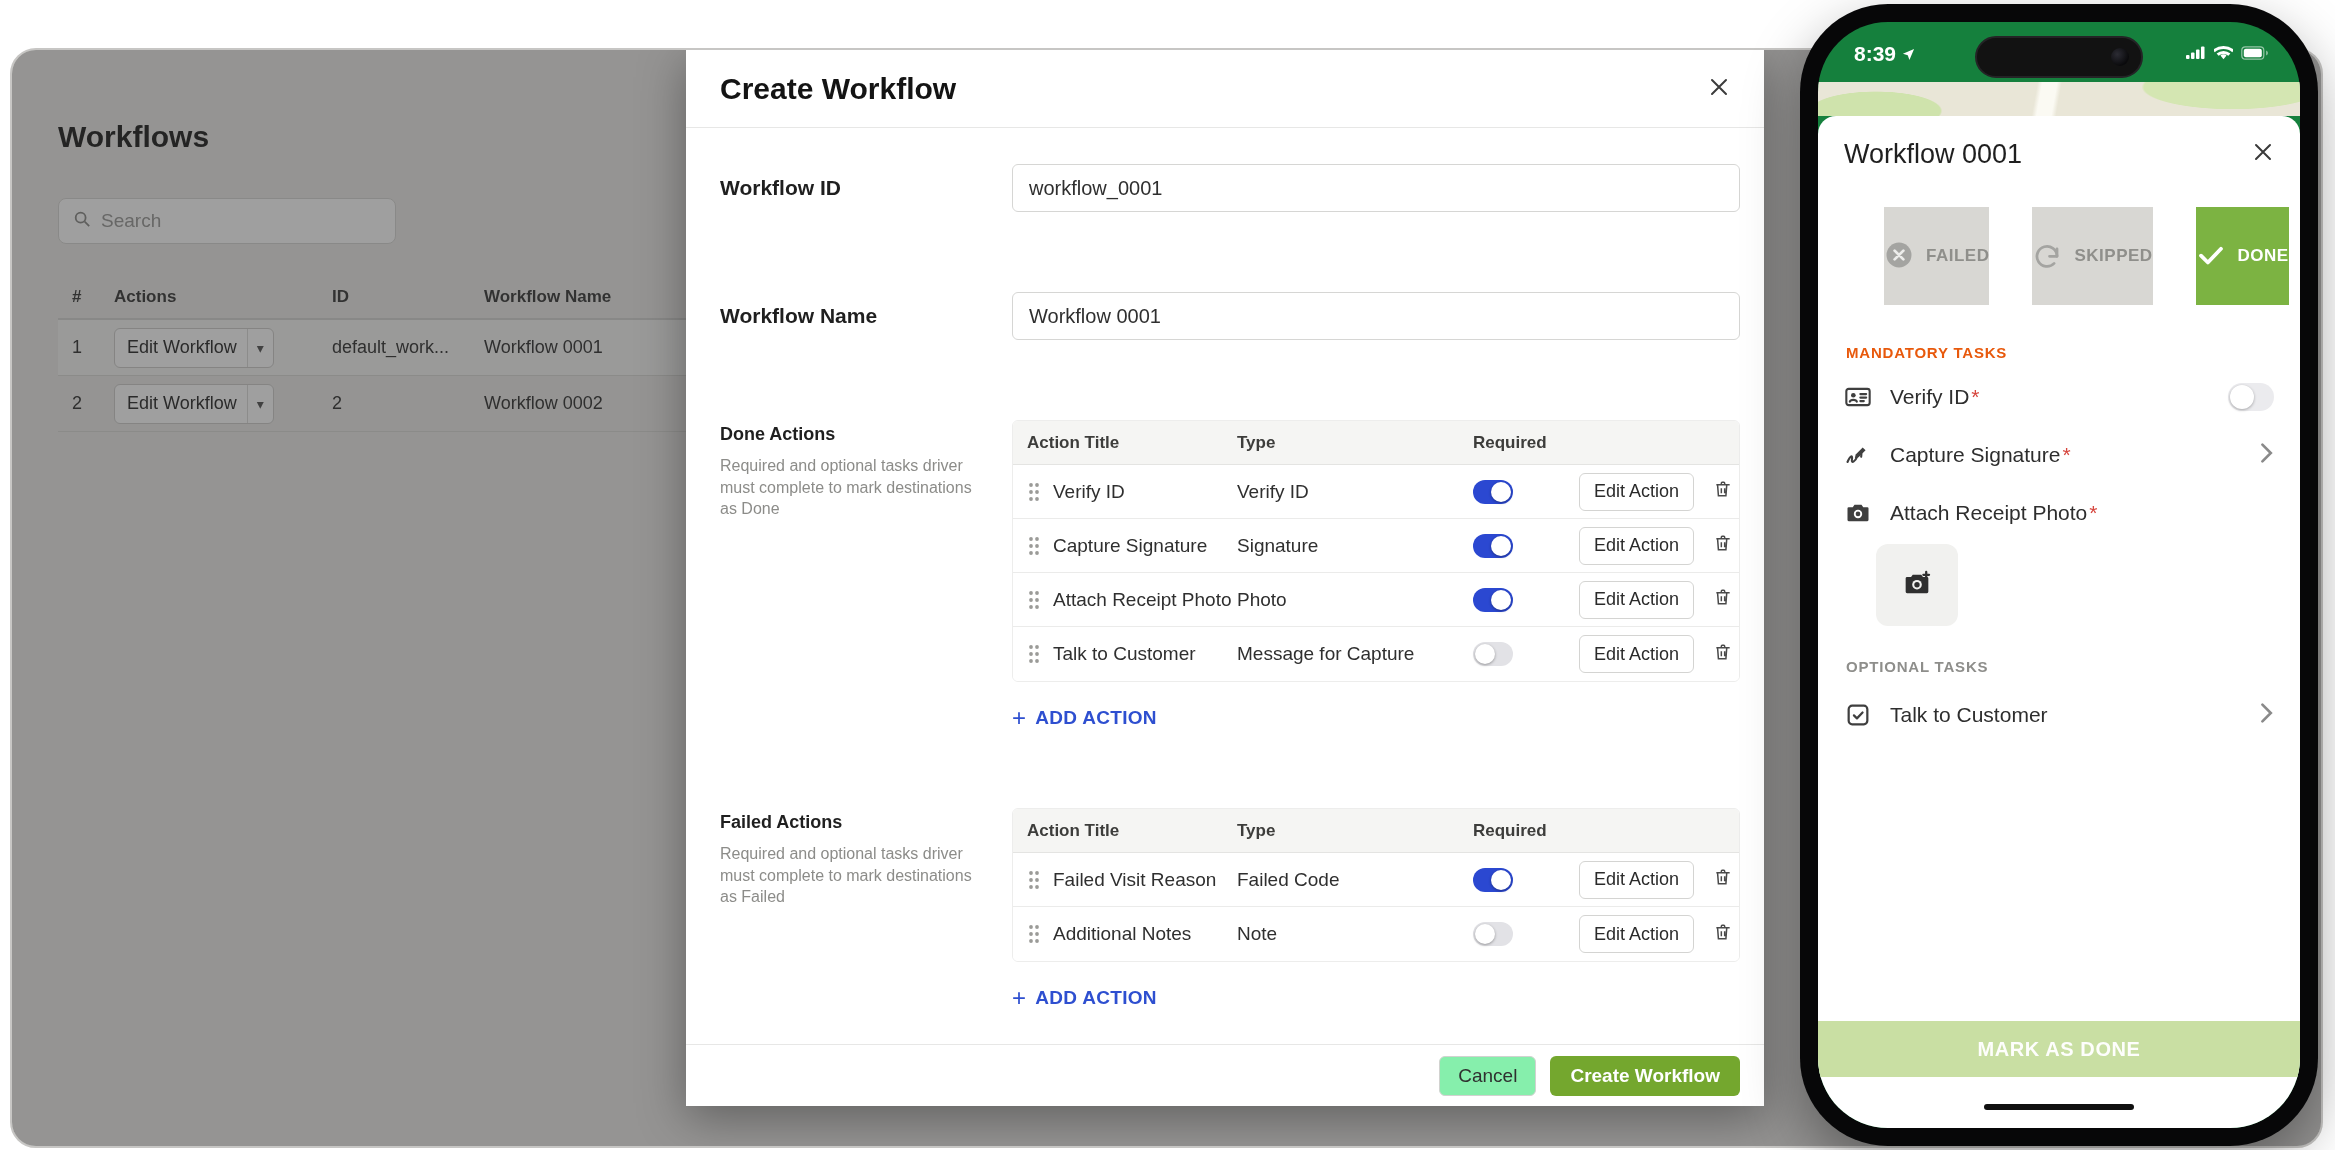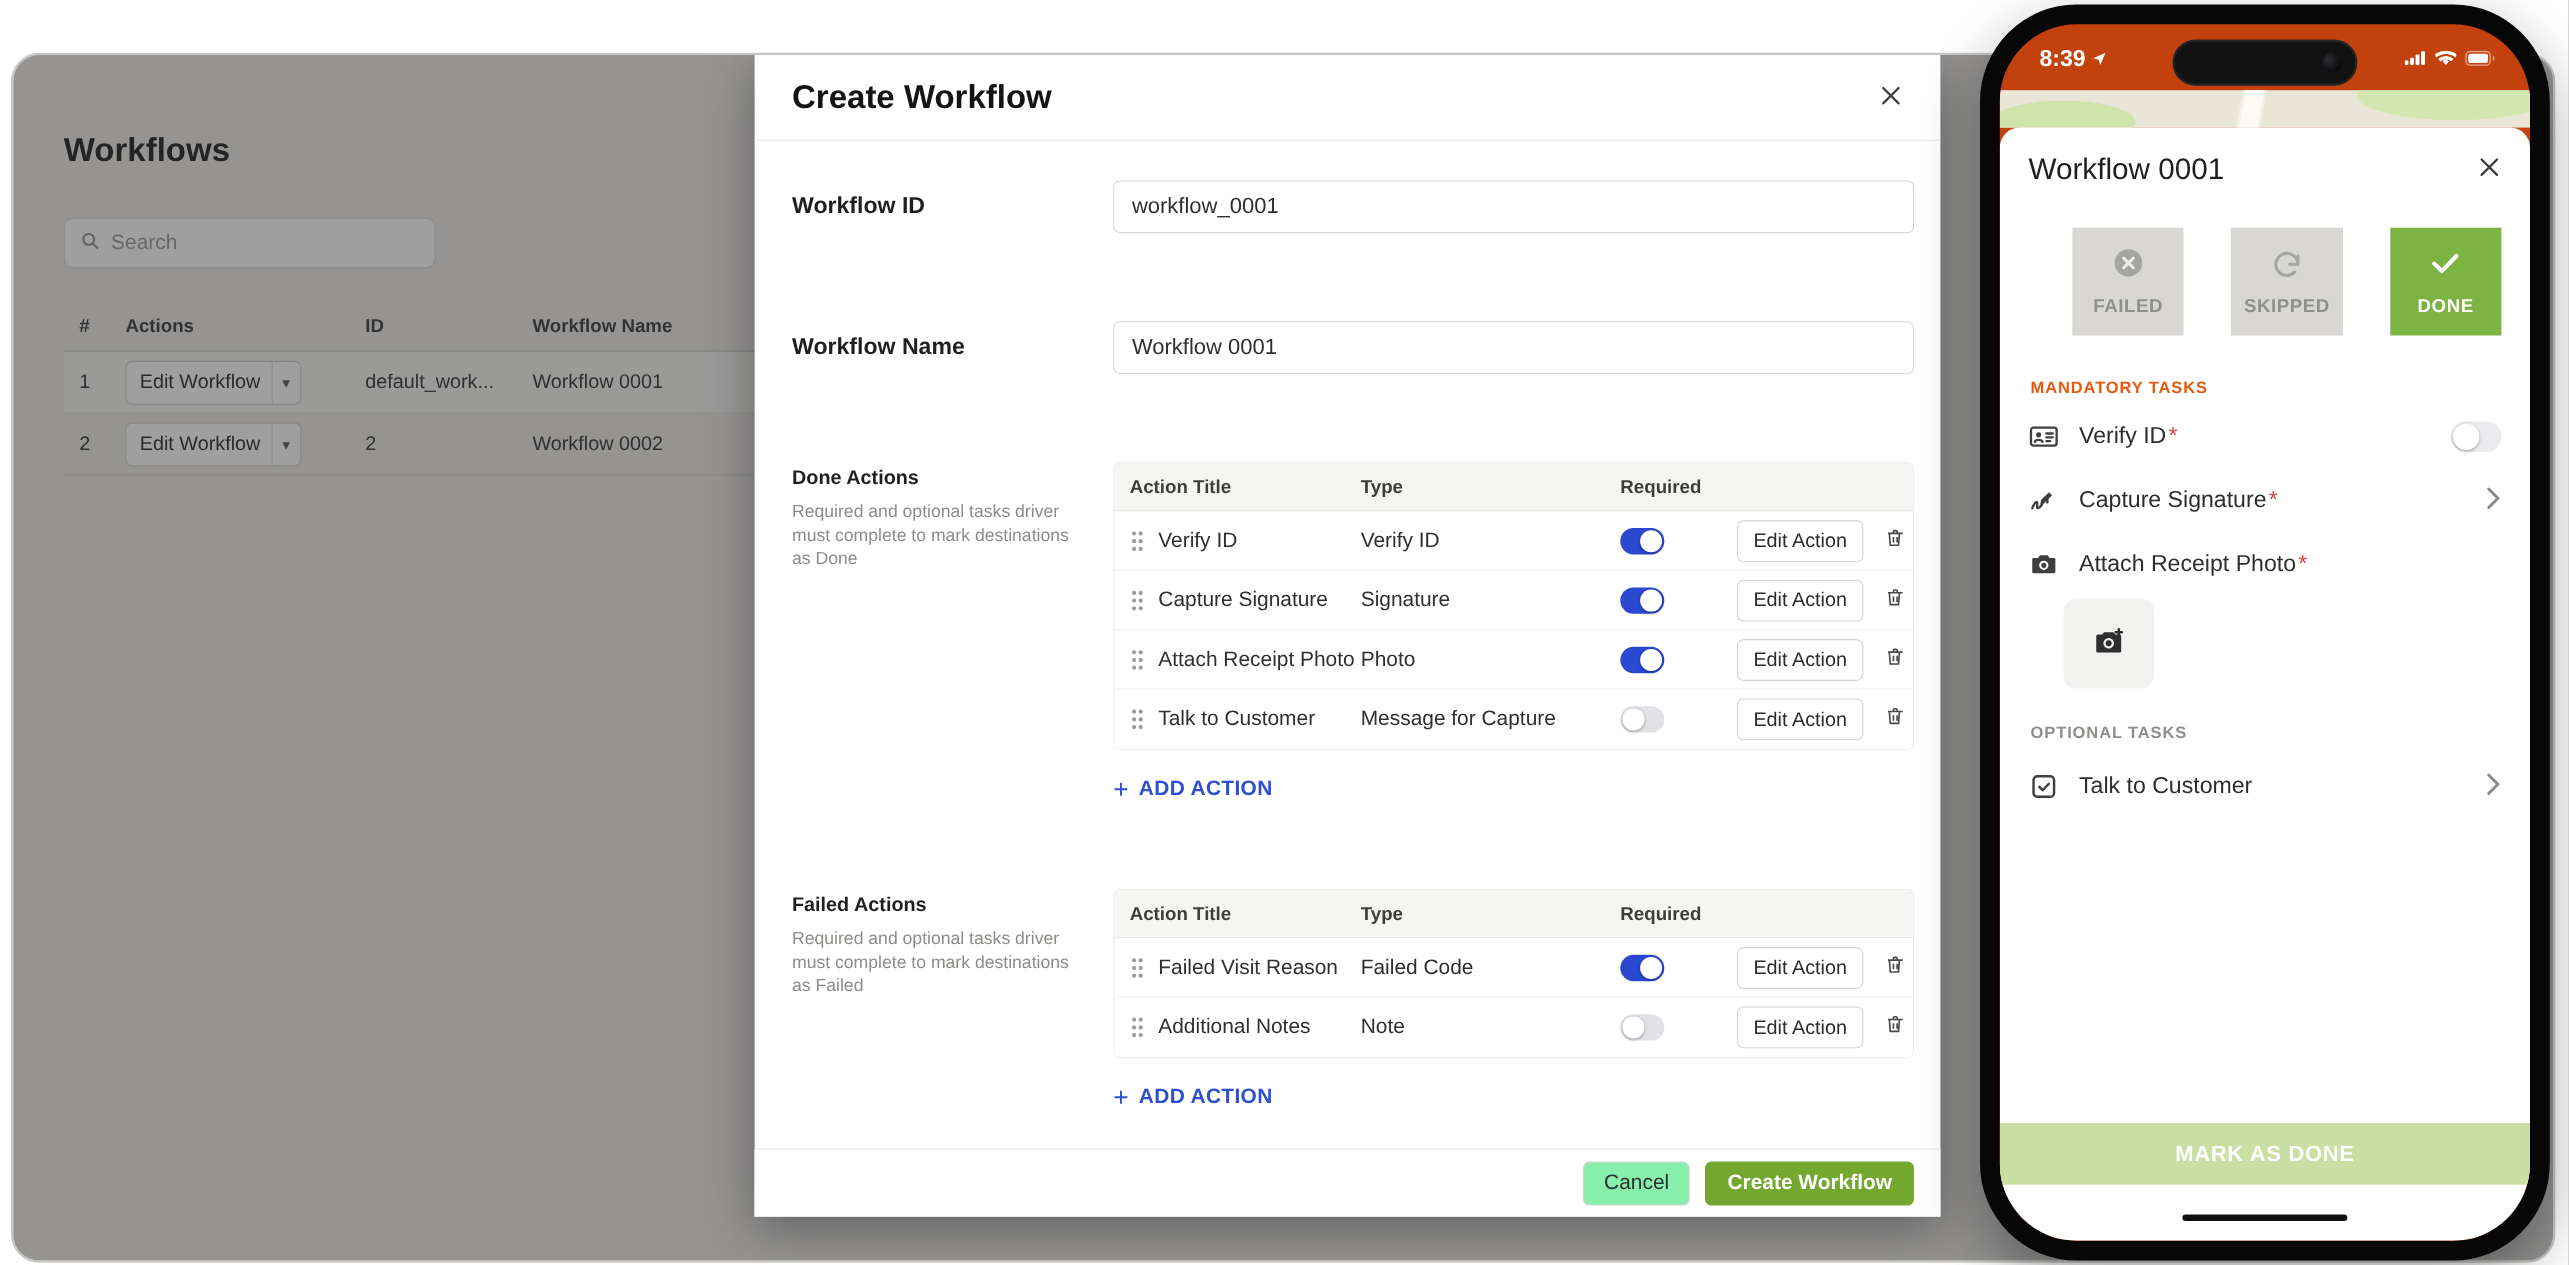--- a/index.html
+++ b/index.html
@@ -81,39 +81,39 @@
   .modal-footer{position:absolute;left:0;right:0;bottom:0;height:62px;border-top:1px solid #E7E7E6;
                 display:flex;align-items:center;justify-content:flex-end;gap:14px;padding:0 24px;background:#fff;}
   .btn-cancel{height:40px;padding:0 18px;background:#86efac;border:1px solid #D2D2D0;border-radius:6px;
               font-size:19px;color:#2f2f2f;cursor:pointer;font-family:inherit;}
   .btn-primary{height:40px;padding:0 20px;background:#74A72E;border:none;border-radius:6px;
                font-size:19px;font-weight:700;color:#fff;cursor:pointer;font-family:inherit;}
 
   
   .phone{position:absolute;left:1800px;top:4px;width:518px;height:1142px;background:#070708;
          border-radius:88px;z-index:20;box-shadow:0 22px 55px rgba(0,0,0,.35);}
-  .screen{position:absolute;left:18px;top:18px;width:482px;height:1106px;border-radius:70px;background:#c2410c;overflow:hidden;}
+  .screen{position:absolute;left:18px;top:18px;width:482px;height:1106px;border-radius:70px;background:#15803d;overflow:hidden;}
   .statusbar{position:absolute;left:0;top:0;width:100%;height:60px;color:#fff;}
   .ptime{position:absolute;left:36px;top:20px;font-size:21px;font-weight:700;display:flex;align-items:center;gap:6px;}
   .sicons{position:absolute;right:32px;top:24px;display:flex;align-items:center;gap:8px;}
   .island{position:absolute;left:50%;transform:translateX(-50%);top:14px;width:168px;height:42px;
           border-radius:22px;background:#121212;border:2px solid #242426;}
   .island::after{content:"";position:absolute;right:12px;top:10px;width:18px;height:18px;border-radius:50%;
                  background:radial-gradient(circle at 35% 35%, #2c2c34, #0a0a0c 70%);}
   .pmap{position:absolute;left:0;top:60px;width:100%;height:34px;
         background:
           radial-gradient(95px 28px at 12% 85%, #CFE3AC 0 68%, transparent 70%),
           radial-gradient(130px 32px at 86% 15%, #D4E6B2 0 68%, transparent 70%),
           linear-gradient(100deg, transparent 45%, #FBFAF3 46%, #FBFAF3 49%, transparent 50%),
           #E9E6D7;}
   .sheet{position:absolute;left:0;top:94px;width:100%;height:1012px;background:#fff;border-radius:18px 18px 0 0;}
   .sheet-header{position:absolute;left:26px;right:26px;top:12px;height:52px;display:flex;align-items:center;justify-content:space-between;}
   .sheet-title{font-size:27px;color:#1f1f1f;font-weight:400;}
   .segments{position:absolute;left:26px;right:26px;top:91px;height:98px;display:flex;gap:3px;}
-  .seg{flex:1;display:flex;flex-direction:column;align-items:center;justify-content:center;gap:12px;
+  .seg{flex:1;display:flex;flex-direction:row;align-items:center;justify-content:center;gap:12px;
        background:#D8D7D3;cursor:pointer;border:none;font-family:inherit;margin-left:40px;}
   .seg .seglabel{font-size:17px;font-weight:700;color:#8F8F8B;letter-spacing:.5px;}
   .seg.active{background:#7CB342;align-items:center;}
   .seg.active .seglabel{color:#fff;}
   .task-heading{position:absolute;left:28px;font-size:15px;font-weight:700;letter-spacing:.8px;}
   .heading-mandatory{top:228px;color:#E8590C;}
   .heading-optional{top:542px;color:#8E8E8B;}
   .task-row{position:absolute;left:26px;right:26px;height:58px;display:flex;align-items:center;}
   .row-verify{top:252px;} .row-signature{top:310px;} .row-photo{top:368px;} .row-talk{top:570px;}
   .ticon{width:36px;display:flex;align-items:center;}

